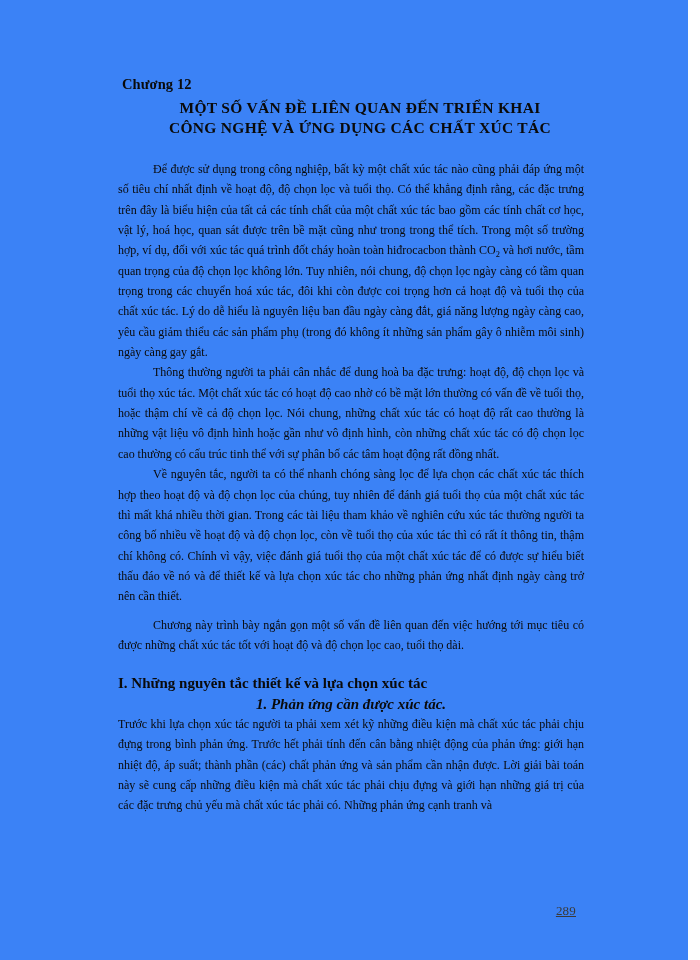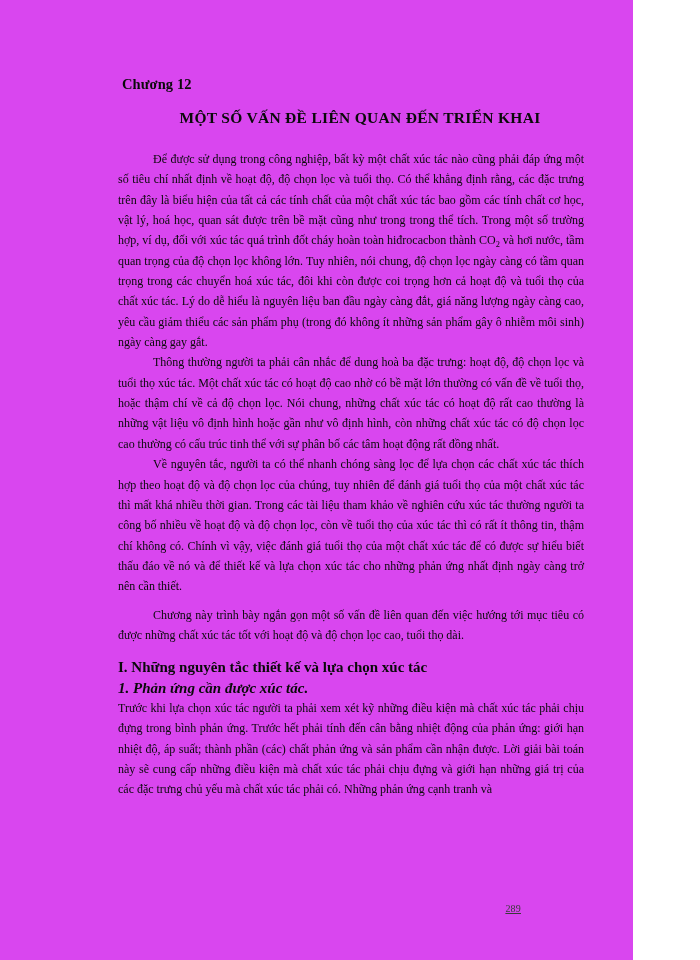--- a/index.html
+++ b/index.html
@@ -7,23 +7,23 @@
     margin: 0;
     padding: 0;
     background: #ffffff;
   }
   body {
     font-family: "Liberation Serif", "DejaVu Serif", serif;
     color: #0a0a0a;
   }
   .page {
     position: relative;
-    width: 633px;
+    width: 688px;
     height: 960px;
-    background: #d946ef;
+    background: #3b82f6;
     overflow: hidden;
     box-sizing: border-box;
   }
   .content {
     position: absolute;
     left: 118px;
     top: 74px;
     width: 466px;
   }
   .chapter-label {
@@ -33,21 +33,21 @@
     margin: 0 0 0 4px;
     text-align: left;
     letter-spacing: 0.1px;
   }
   .chapter-title {
     font-size: 15.5px;
     font-weight: bold;
     line-height: 20px;
     text-align: center;
     letter-spacing: 0.3px;
-    margin: 14px;
+    margin: 4px;
     padding-left: 18px;
   }
   .chapter-title .tline {
     display: block;
     white-space: nowrap;
   }
   .body-block {
     margin-top: 21px;
   }
   p.para {
@@ -59,66 +59,67 @@
     hyphens: none;
     word-spacing: -0.1px;
   }
   p.para.indent {
     text-indent: 35px;
   }
   p.spaced-before {
     margin-top: 8px;
   }
   .section-head-wrap {
-    margin-top: 12px;
+    margin-top: 18px;
   }
   h2.section-head {
     font-size: 15px;
     font-weight: bold;
     line-height: 20.35px;
     margin: 0;
     text-align: left;
   }
   h3.subsection-head {
     font-size: 15px;
     font-weight: bold;
     font-style: italic;
     line-height: 20.35px;
     margin: 0;
-    text-align: left;
+    text-align: center;
   }
   sub {
     font-size: 70%;
     line-height: 0;
     vertical-align: baseline;
     position: relative;
     bottom: -0.28em;
   }
   .page-number {
     position: absolute;
     right: 112px;
     top: 903px;
-    font-size: 10px;
+    font-size: 13px;
     color: #3a3a3a;
     font-family: "Liberation Serif", "DejaVu Serif", serif;
     letter-spacing: 0.2px;
     text-decoration: underline;
   }
 </style>
 </head>
 <body>
 
 <div class="page">
 
   <div class="content">
 
     <div>
       <div class="chapter-label">Chương 12</div>
       <div class="chapter-title">
         <span class="tline">MỘT SỐ VẤN ĐỀ LIÊN QUAN ĐẾN TRIỂN KHAI</span>
+        <span class="tline">CÔNG NGHỆ VÀ ỨNG DỤNG CÁC CHẤT XÚC TÁC</span>
       </div>
     </div>
 
     <div class="body-block">
 
       <p class="para indent"><span>Để được sử dụng trong công nghiệp, bất kỳ một chất xúc tác nào cũng phải đáp ứng một số tiêu chí nhất định về hoạt độ, độ chọn lọc và tuổi thọ. Có thể khẳng định rằng, các đặc trưng trên đây là biểu hiện của tất cả các tính chất của một chất xúc tác bao gồm các tính chất cơ học, vật lý, hoá học, quan sát được trên bề mặt cũng như trong trong thể tích. Trong một số trường hợp, ví dụ, đối với xúc tác quá trình đốt cháy hoàn toàn hiđrocacbon thành CO</span><sub>2</sub><span> và hơi nước, tầm quan trọng của độ chọn lọc không lớn. Tuy nhiên, nói chung, độ chọn lọc ngày càng có tầm quan trọng trong các chuyển hoá xúc tác, đôi khi còn được coi trọng hơn cả hoạt độ và tuổi thọ của chất xúc tác. Lý do dễ hiểu là nguyên liệu ban đầu ngày càng đắt, giá năng lượng ngày càng cao, yêu cầu giảm thiểu các sản phẩm phụ (trong đó không ít những sản phẩm gây ô nhiễm môi sinh) ngày càng gay gắt.</span></p>
 
       <p class="para indent">Thông thường người ta phải cân nhắc để dung hoà ba đặc trưng: hoạt độ, độ chọn lọc và tuổi thọ xúc tác. Một chất xúc tác có hoạt độ cao nhờ có bề mặt lớn thường có vấn đề về tuổi thọ, hoặc thậm chí về cả độ chọn lọc. Nói chung, những chất xúc tác có hoạt độ rất cao thường là những vật liệu vô định hình hoặc gần như vô định hình, còn những chất xúc tác có độ chọn lọc cao thường có cấu trúc tinh thể với sự phân bố các tâm hoạt động rất đồng nhất.</p>
 
       <p class="para indent">Về nguyên tắc, người ta có thể nhanh chóng sàng lọc để lựa chọn các chất xúc tác thích hợp theo hoạt độ và độ chọn lọc của chúng, tuy nhiên để đánh giá tuổi thọ của một chất xúc tác thì mất khá nhiều thời gian. Trong các tài liệu tham khảo về nghiên cứu xúc tác thường người ta công bố nhiều về hoạt độ và độ chọn lọc, còn về tuổi thọ của xúc tác thì có rất ít thông tin, thậm chí không có. Chính vì vậy, việc đánh giá tuổi thọ của một chất xúc tác để có được sự hiểu biết thấu đáo về nó và để thiết kế và lựa chọn xúc tác cho những phản ứng nhất định ngày càng trở nên cần thiết.</p>

